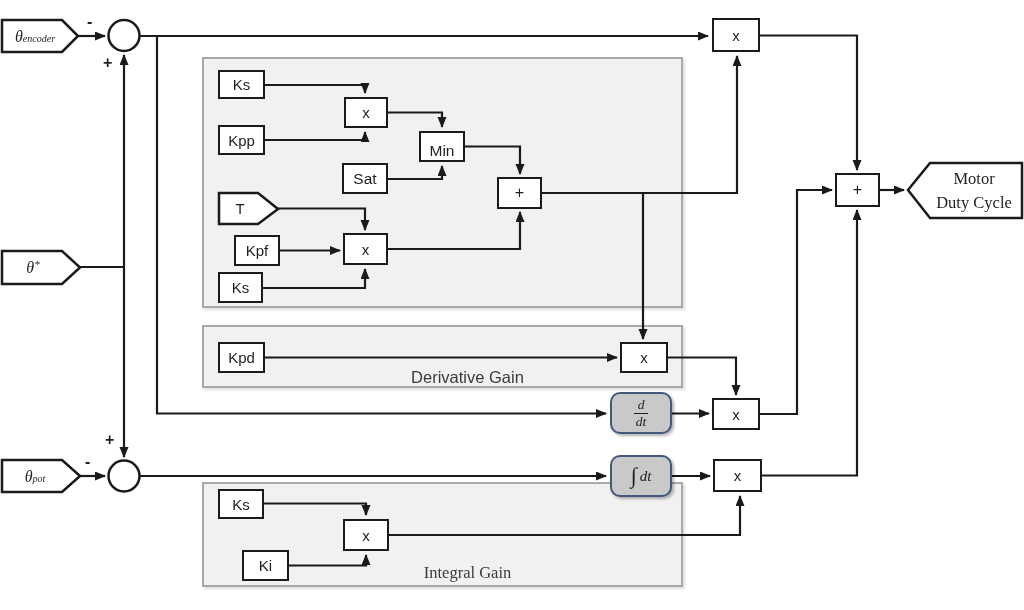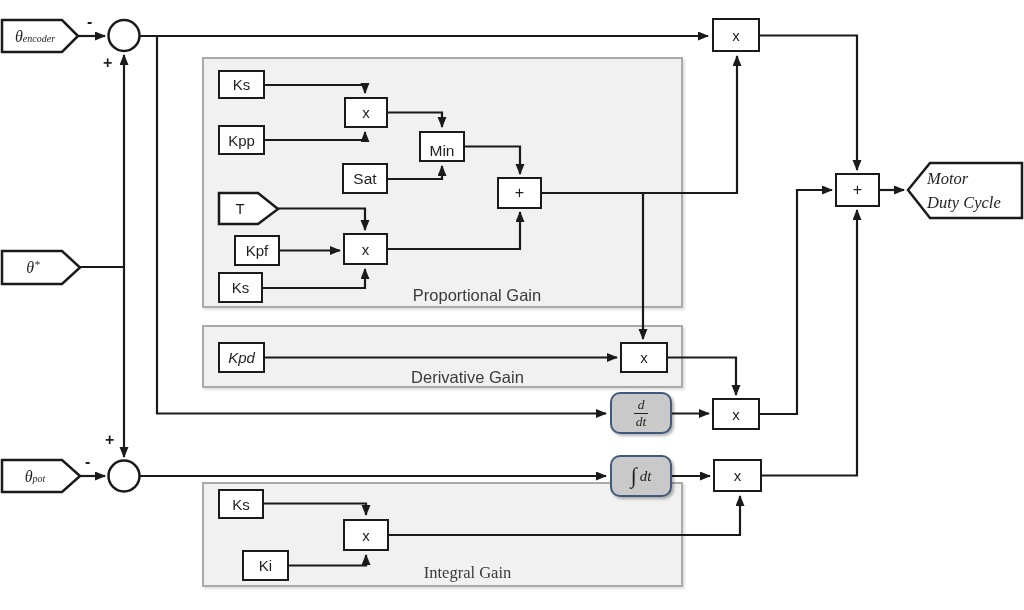--- a/index.html
+++ b/index.html
@@ -16,22 +16,22 @@
       box-shadow:2px 2px 3px rgba(0,0,0,0.3);}
   .frac{display:flex;flex-direction:column;align-items:center;font-size:13.5px;line-height:1.15;}
   .frac .num{border-bottom:1.4px solid #1f1f1f;padding:0 4px;}
   .intsign{font-size:22px;font-style:italic;margin-right:3px;line-height:1;}
   .intlbl{font-size:15px;}
   .tagtext{position:absolute;display:flex;align-items:center;justify-content:center;
            font-family:"Liberation Serif",serif;font-style:italic;font-size:16px;color:#1f1f1f;}
   .tagtext sub{font-size:10px;line-height:1;transform:translateY(2px);}
   .tagtext sup{font-size:11px;line-height:1;transform:translateY(-3px);}
   .sign{position:absolute;font-weight:700;font-size:16px;color:#1f1f1f;line-height:1;}
-  .motor{position:absolute;font-family:"Liberation Serif",serif;
-         font-style:italic;font-size:16.5px;line-height:24px;color:#1f1f1f;}
+  .motor{position:absolute;text-align:center;font-family:"Liberation Serif",serif;
+         font-size:16.5px;line-height:24px;color:#1f1f1f;}
   svg{position:absolute;left:0;top:0;}
 </style>
 </head>
 <body>
 
 <div id="stage">
 
   <div class="group" style="left:202px;top:57px;width:481px;height:251px;"></div>
   <div class="group" style="left:202px;top:325px;width:481px;height:63px;"></div>
   <div class="group" style="left:202px;top:482px;width:481px;height:105px;"></div>
@@ -103,21 +103,21 @@
     </div>
   <div class="blk" style="left:218px;top:272px;width:45px;height:31px;">
       <span>Ks</span>
     </div>
   <div class="blk" style="left:343px;top:233px;width:45px;height:32px;">
       <span>x</span>
     </div>
   <div class="blk" style="left:497px;top:177px;width:45px;height:32px;font-size:16px;">
       <span>+</span>
     </div>
-  <div class="blk" style="left:218px;top:342px;width:47px;height:31px;font-style:italic;">
+  <div class="blk" style="left:218px;top:342px;width:47px;height:31px;">
       <span>Kpd</span>
     </div>
   <div class="blk" style="left:620px;top:342px;width:48px;height:31px;">
       <span>x</span>
     </div>
   <div class="blk" style="left:712px;top:18px;width:48px;height:34px;">
       <span>x</span>
     </div>
   <div class="blk" style="left:835px;top:173px;width:45px;height:34px;font-size:16px;">
       <span>+</span>
@@ -167,17 +167,16 @@
   <div class="motor" style="left:927px;top:167px;width:94px;">
     <div>Motor</div>
     <div>Duty Cycle</div>
   </div>
 
   <span class="sign" style="left:87px;top:14px;">-</span>
   <span class="sign" style="left:103px;top:55px;">+</span>
   <span class="sign" style="left:105px;top:432px;">+</span>
   <span class="sign" style="left:85px;top:454px;">-</span>
 
-  <div class="glabel" style="left:398px;top:286px;width:158px;">Proportional Gain</div>
   <div class="glabel" style="left:390px;top:368px;width:155px;">Derivative Gain</div>
   <div class="glabel" style="left:390px;top:563px;width:155px;font-family:Liberation Serif, serif;">Integral Gain</div>
 
 </div>
 
 </body></html>

